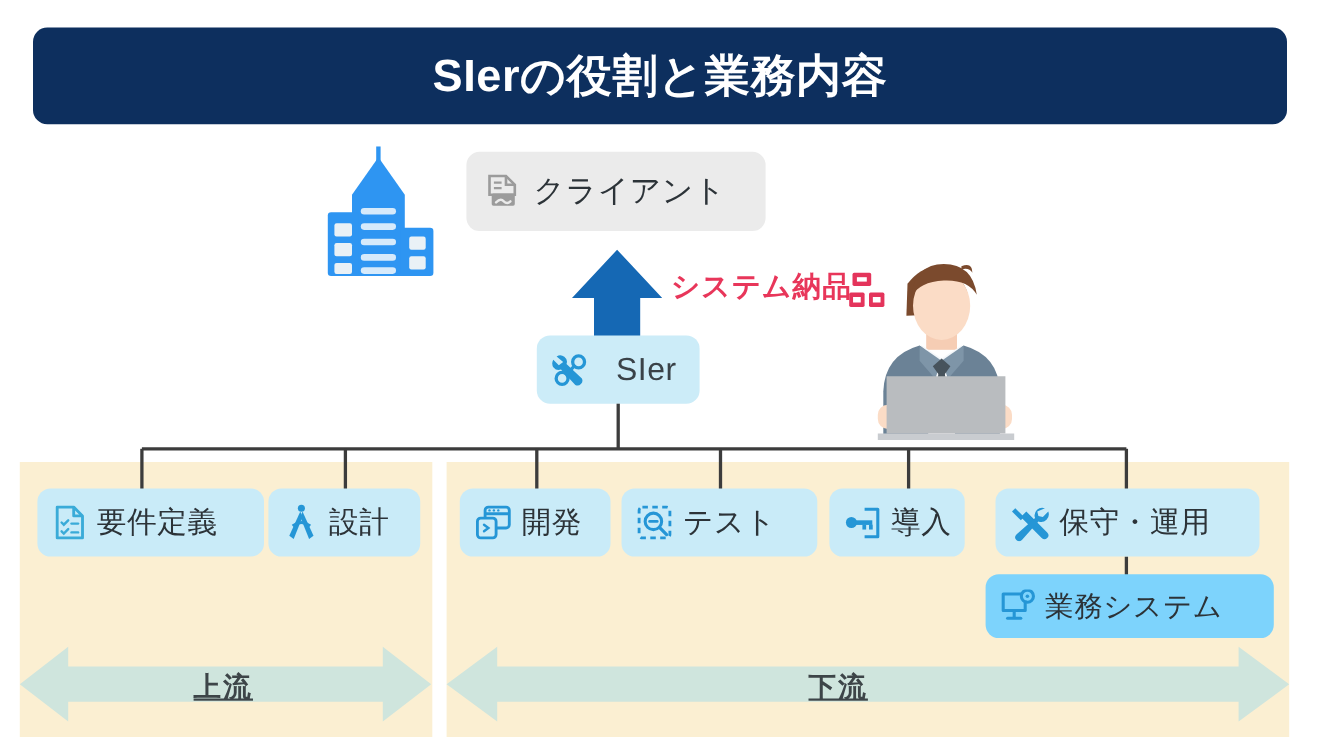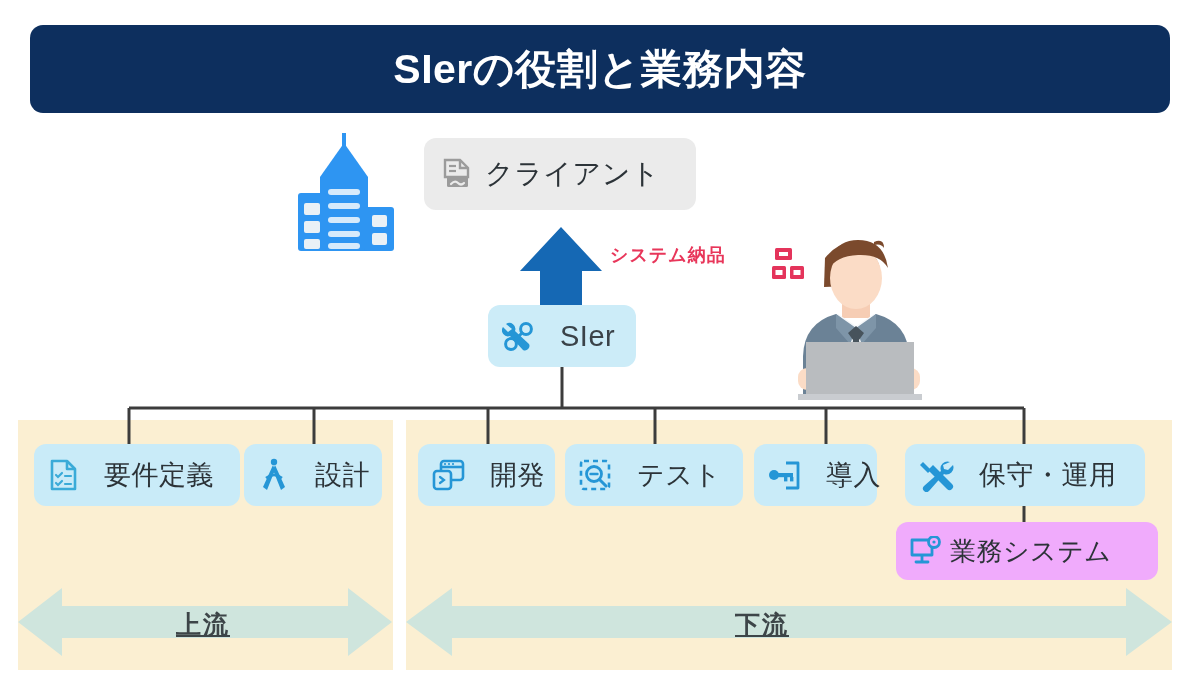--- a/index.html
+++ b/index.html
@@ -39,41 +39,41 @@
   }
   .client-box .lbl{font-size:28px;color:#2c3338;}
 
   .sier-box{
     left:488px;top:305px;width:148px;height:62px;
     background:#ccecf8;padding:0 14px;gap:24px;
   }
   .sier-box .lbl{font-size:29px;color:#3a4248;}
 
   .proc{
-    background:#c9ebf8;height:62px;padding:0 14px;gap:25px;top:444px;
+    background:#c9ebf8;height:62px;padding:0 14px;gap:9px;top:444px;
   }
   .proc .lbl{font-size:27px;}
 
   .sysbox{
     left:896px;top:522px;width:262px;height:58px;
-    background:#f0abfc;padding:0 13px;gap:9px;
+    background:#7dd3fc;padding:0 13px;gap:9px;
   }
   .sysbox .lbl{font-size:26px;}
 
   
   .panel{
     position:absolute;top:420px;height:250px;background:#fbefd2;
   }
   .panel-up{left:18px;width:375px;}
   .panel-down{left:406px;width:766px;}
 
   
   .delivery{
     position:absolute;left:610px;top:243px;
-    font-size:18px;font-weight:bold;color:#e8365a;
+    font-size:26px;font-weight:bold;color:#e8365a;
     white-space:nowrap;letter-spacing:1px;
   }
 
   
   .layer{position:absolute;left:0;top:0;width:1200px;height:675px;pointer-events:none;}
 
   
   .flow-label{
     position:absolute;font-size:25px;font-weight:bold;color:#3d4548;
     white-space:nowrap;letter-spacing:2px;text-decoration:underline;

